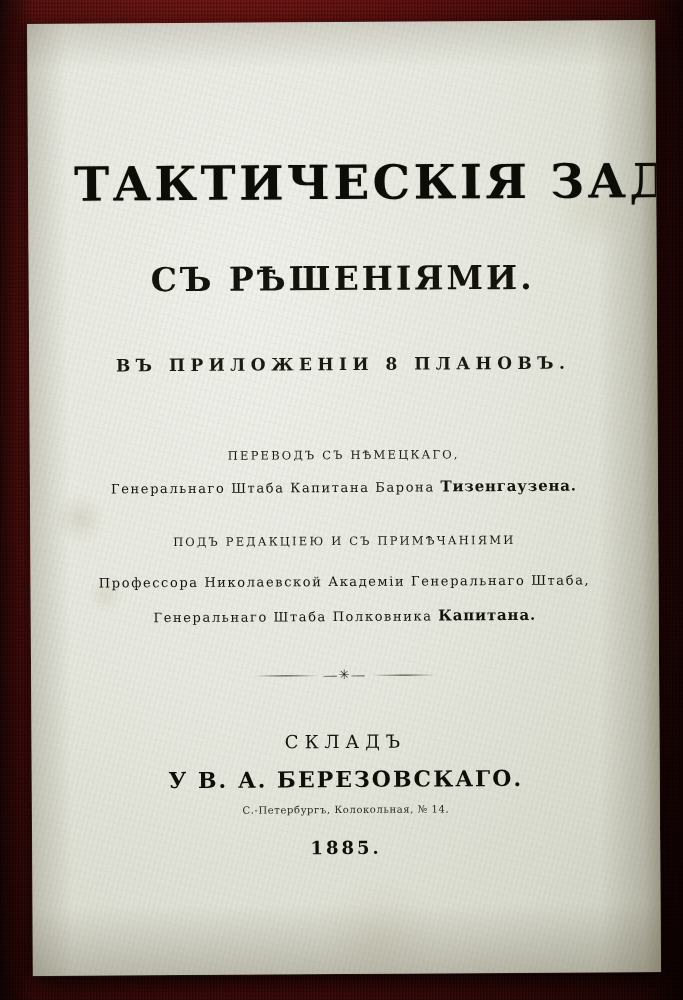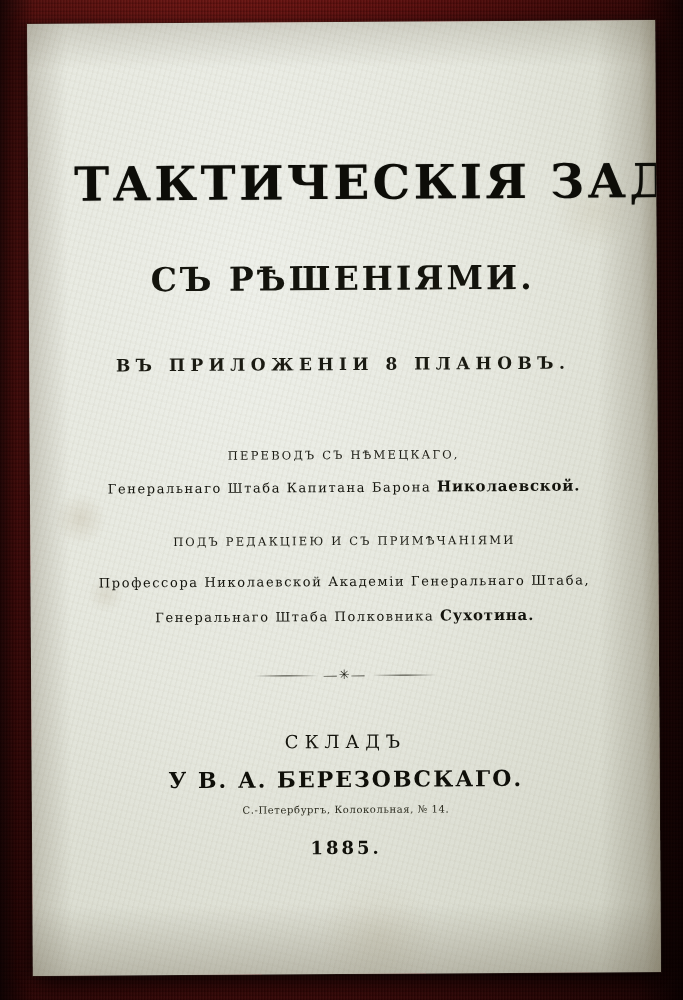--- a/index.html
+++ b/index.html
@@ -229,29 +229,29 @@
 
     <h2 class="title-sub">СЪ РѢШЕНІЯМИ.</h2>
 
     <div class="plans">ВЪ ПРИЛОЖЕНІИ 8 ПЛАНОВЪ.</div>
 
     <div class="block-credits">
 
       <div class="line-sm">ПЕРЕВОДЪ СЪ НѢМЕЦКАГО,</div>
 
       <div class="line-md">
-        <span>Генеральнаго Штаба Капитана Барона </span><span class="name">Николаевской.</span>
+        <span>Генеральнаго Штаба Капитана Барона </span><span class="name">Тизенгаузена.</span>
       </div>
 
       <div class="line-sm gap-lg">ПОДЪ РЕДАКЦІЕЮ И СЪ ПРИМѢЧАНІЯМИ</div>
 
       <div class="line-md gap-md">Профессора Николаевской Академіи Генеральнаго Штаба,</div>
 
       <div class="line-md">
-        <span>Генеральнаго Штаба Полковника </span><span class="name">Сухотина.</span>
+        <span>Генеральнаго Штаба Полковника </span><span class="name">Капитана.</span>
       </div>
     </div>
 
     <div class="ornament">
       <span class="rule"></span>
       <span>—✳—</span>
       <span class="rule"></span>
     </div>
 
     <div class="imprint">

